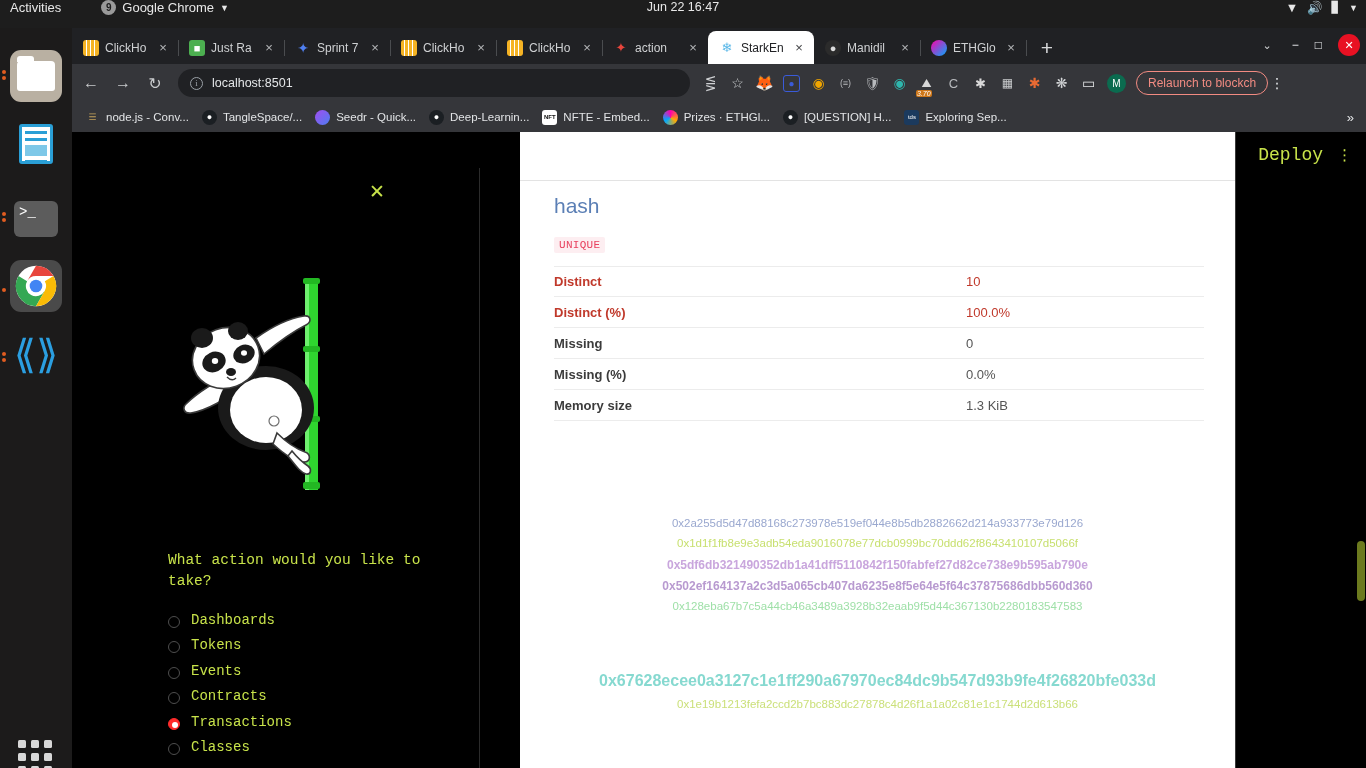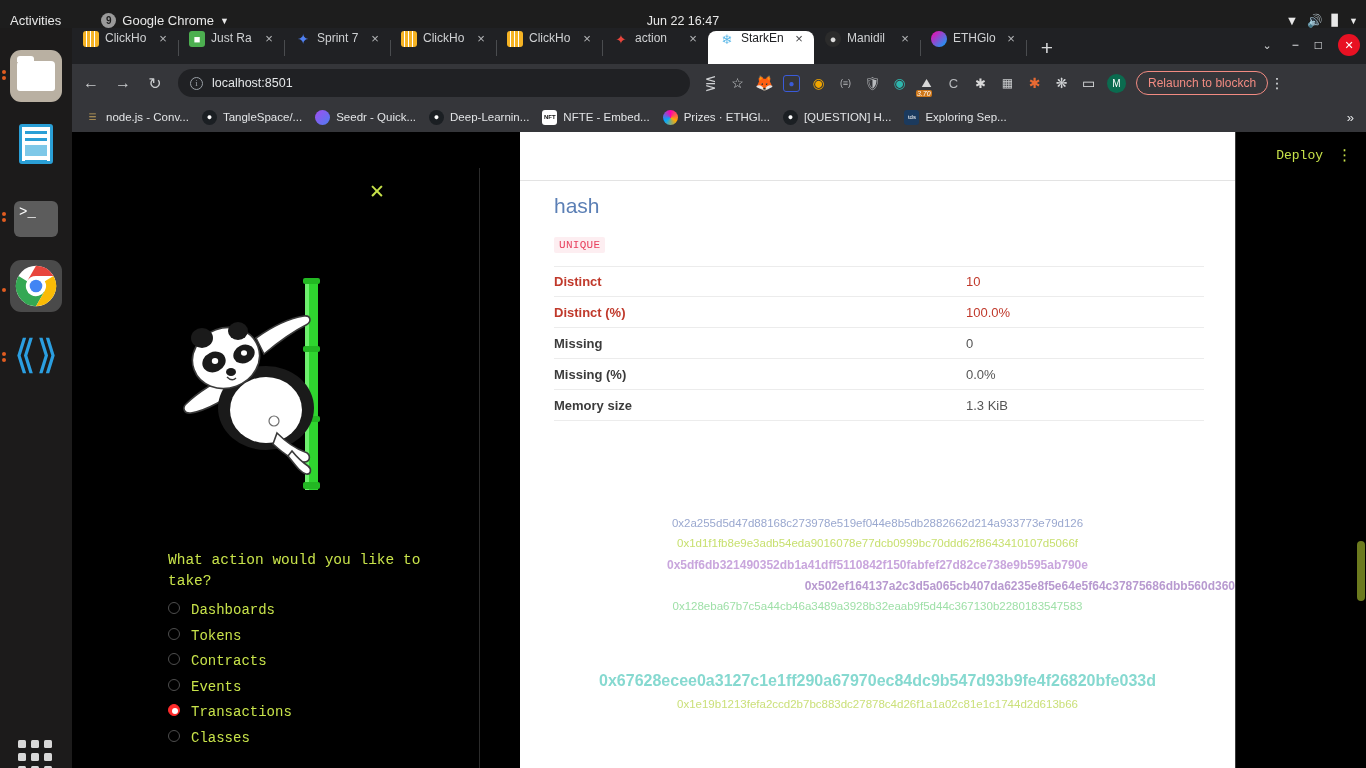--- a/index.html
+++ b/index.html
@@ -3,21 +3,21 @@
 <meta charset="utf-8">
 <style>
   * { margin:0; padding:0; box-sizing:border-box; }
   html,body { width:1366px; height:768px; overflow:hidden; background:#000; }
   body { font-family:"Liberation Sans", sans-serif; }
 
   
   #topbar {
     position:absolute; left:0; top:0; width:1366px; height:28px;
     background:#1d1d1d; color:#e8e8e8; font-size:12.5px;
-    display:flex; align-items:flex-end;
+    display:flex; align-items:flex-start;
   }
   #topbar .activities { margin-left:10px; font-size:13px; }
   #topbar .appmenu { display:flex; align-items:center; gap:6px; margin-left:40px; font-size:13px; }
   .chrome-dot {
     width:15px; height:15px; border-radius:50%; background:#9a9a9a;
     color:#1d1d1d; font-size:10px; font-weight:bold;
     display:flex; align-items:center; justify-content:center;
   }
   #topbar .clock { position:absolute; left:50%; transform:translateX(-50%); font-size:12.5px; }
   #topbar .tray { position:absolute; right:8px; display:flex; align-items:center; gap:9px; }
@@ -44,21 +44,21 @@
   #appsgrid { position:absolute; left:18px; top:712px; width:36px; height:36px;
     display:grid; grid-template-columns:repeat(3,8px); grid-template-rows:repeat(3,8px); gap:5px; }
   #appsgrid i { background:#d8d8d8; border-radius:1.5px; }
 
   
   #chrome { position:absolute; left:72px; top:28px; width:1294px; height:740px; background:#202124; }
 
   
   #tabstrip { position:absolute; left:0; top:0; width:1294px; height:36px; display:flex; align-items:flex-end; }
   .tab {
-    position:relative; height:33px; display:flex; gap:6px;
+    position:relative; height:33px; display:flex; align-items:center; gap:6px;
     padding:0 8px 0 11px; font-size:12px; color:#cfd1d3; width:106px;
     border-radius:8px 8px 0 0;
   }
   .tab.active { background:#fff; color:#202124; }
   .tab .favicon { width:16px; height:16px; flex:none; border-radius:3px; display:flex; align-items:center; justify-content:center; font-size:11px; }
   .tab .tlabel { flex:1; overflow:hidden; white-space:nowrap; }
   .tab .tclose { font-size:13px; opacity:.85; width:14px; text-align:center; }
   .tab .sep { position:absolute; right:-1px; top:9px; height:16px; width:1px; background:#4a4c4f; }
   .fav-click { background:linear-gradient(90deg,#f5b324 0 18%,#fff 18% 26%,#f5b324 26% 44%,#fff 44% 52%,#f5b324 52% 70%,#fff 70% 78%,#f5b324 78% 100%); }
   .newtab { color:#d6d7d9; font-size:21px; margin:0 0 4px 8px; width:26px; text-align:center; }
@@ -83,34 +83,34 @@
 
   
   #bookmarks { position:absolute; left:0; top:74px; width:1294px; height:30px; background:#35363a; display:flex; align-items:center; color:#e2e4e6; font-size:11.5px; }
   .bm { display:flex; align-items:center; gap:6px; margin-left:13px; white-space:nowrap; }
   .bm .bico { width:15px; height:15px; border-radius:3px; display:flex; align-items:center; justify-content:center; font-size:9px; color:#fff; }
   #bm-more { position:absolute; right:12px; color:#e2e4e6; font-size:13px; }
 
   
   #page { position:absolute; left:0; top:104px; width:1294px; height:636px; background:#000; overflow:hidden; }
   #st-header { position:absolute; right:0; top:0; width:1294px; height:46px; display:flex; align-items:center; justify-content:flex-end; padding-right:14px; gap:14px; }
-  #deploy { color:#c8e34a; font-family:"Liberation Mono",monospace; font-size:13px; }
+  #deploy { color:#c8e34a; font-family:"Liberation Mono",monospace; font-size:18px; }
   #st-kebab { color:#c8e34a; font-size:15px; line-height:.8; }
 
   #sidebar { position:absolute; left:16px; top:36px; width:408px; height:600px; background:#000; }
   #sb-close { position:absolute; left:281px; top:12px; color:#c8e34a; font-size:19px; font-weight:300; }
   #sb-divider { position:absolute; left:407px; top:36px; width:1px; height:600px; background:#2b2b2b; }
 
   
   #panda { position:absolute; left:90px; top:108px; width:190px; height:230px; }
 
   #sb-question { position:absolute; left:80px; top:382px; width:300px; color:#c8e34a;
     font-family:"Liberation Mono",monospace; font-size:14.5px; line-height:21px; }
   #radios { position:absolute; left:80px; top:434px; }
-  .radio-row { display:flex; align-items:flex-start; gap:11px; height:25.5px; }
+  .radio-row { display:flex; align-items:flex-end; gap:11px; height:25.5px; }
   .radio-dot { width:12px; height:12px; border-radius:50%; border:1.6px solid #4e4e4e; flex:none; position:relative; }
   .radio-row.sel .radio-dot { border-color:#ff2b2b; background:#ff2b2b; }
   .radio-row.sel .radio-dot:after { content:""; position:absolute; left:3px; top:3px; width:6px; height:6px; border-radius:50%; background:#fff; }
   .radio-label { color:#c8e34a; font-family:"Liberation Mono",monospace; font-size:14px; }
 
   
   #report { position:absolute; left:448px; top:0; width:715px; height:636px; background:#fff; overflow:hidden; }
   #report-top-rule { position:absolute; left:0; top:48px; width:715px; height:1px; background:#e3e3e3; }
   #report-inner { position:absolute; left:34px; top:62px; width:652px; }
   #col-name { color:#5b7fb5; font-size:21px; font-weight:400; }
@@ -388,25 +388,25 @@
         <div class="radio-row">
           <span class="radio-dot"></span>
           <span class="radio-label">Dashboards</span>
         </div>
         <div class="radio-row">
           <span class="radio-dot"></span>
           <span class="radio-label">Tokens</span>
         </div>
         <div class="radio-row">
           <span class="radio-dot"></span>
+          <span class="radio-label">Events</span>
+        </div>
+        <div class="radio-row">
+          <span class="radio-dot"></span>
           <span class="radio-label">Contracts</span>
-        </div>
-        <div class="radio-row">
-          <span class="radio-dot"></span>
-          <span class="radio-label">Events</span>
         </div>
         <div class="radio-row sel">
           <span class="radio-dot"></span>
           <span class="radio-label">Transactions</span>
         </div>
         <div class="radio-row">
           <span class="radio-dot"></span>
           <span class="radio-label">Classes</span>
         </div>
       </div>
@@ -440,21 +440,21 @@
             <span class="stat-k">Memory size</span>
             <span class="stat-v">1.3 KiB</span>
           </div>
         </div>
       </div>
 
       <div id="wordcloud">
         <div class="wc-line" style="position:absolute;top:0;color:#9aa8cf;font-size:11.5px;">0x2a255d5d47d88168c273978e519ef044e8b5db2882662d214a933773e79d126</div>
         <div class="wc-line" style="position:absolute;top:20px;color:#c8e070;font-size:11.5px;">0x1d1f1fb8e9e3adb54eda9016078e77dcb0999bc70ddd62f8643410107d5066f</div>
         <div class="wc-line" style="position:absolute;top:41px;color:#c9a6dd;font-size:12px;font-weight:bold;">0x5df6db321490352db1a41dff5110842f150fabfef27d82ce738e9b595ab790e</div>
-        <div class="wc-line" style="position:absolute;top:62px;color:#b89ad0;font-size:12px;font-weight:bold;text-align:right;">0x502ef164137a2c3d5a065cb407da6235e8f5e64e5f64c37875686dbb560d360</div>
+        <div class="wc-line" style="position:absolute;top:62px;color:#b89ad0;font-size:12px;font-weight:bold;">0x502ef164137a2c3d5a065cb407da6235e8f5e64e5f64c37875686dbb560d360</div>
         <div class="wc-line" style="position:absolute;top:83px;color:#9fe0a8;font-size:11.5px;">0x128eba67b7c5a44cb46a3489a3928b32eaab9f5d44c367130b2280183547583</div>
         <div class="wc-line" style="position:absolute;top:155px;color:#86d9d0;font-size:16px;font-weight:bold;">0x67628ecee0a3127c1e1ff290a67970ec84dc9b547d93b9fe4f26820bfe033d</div>
         <div class="wc-line" style="position:absolute;top:181px;color:#cbe07a;font-size:11.5px;">0x1e19b1213fefa2ccd2b7bc883dc27878c4d26f1a1a02c81e1c1744d2d613b66</div>
       </div>
     </div>
     <div id="report-border"></div>
 
     <div id="page-scroll-track">
       <div id="page-scroll-thumb"></div>
     </div>

